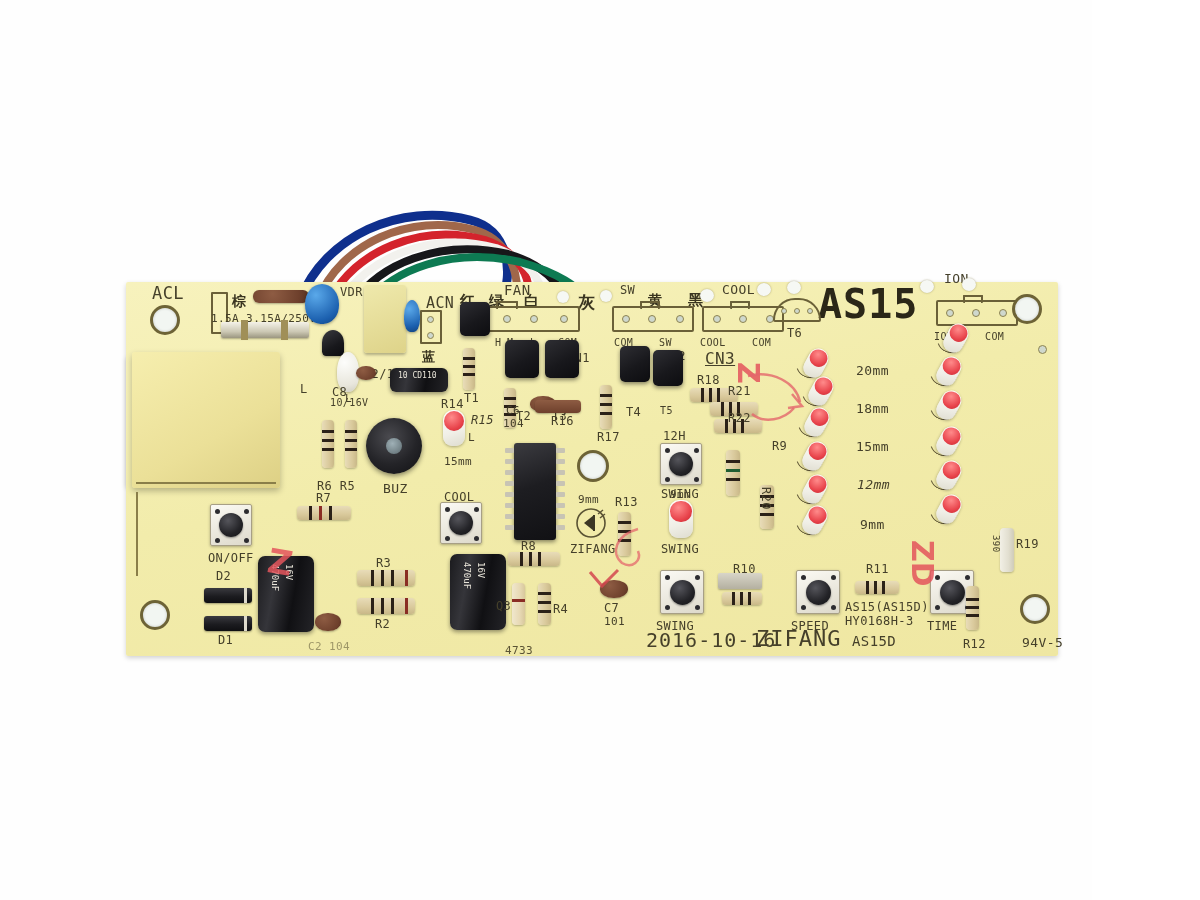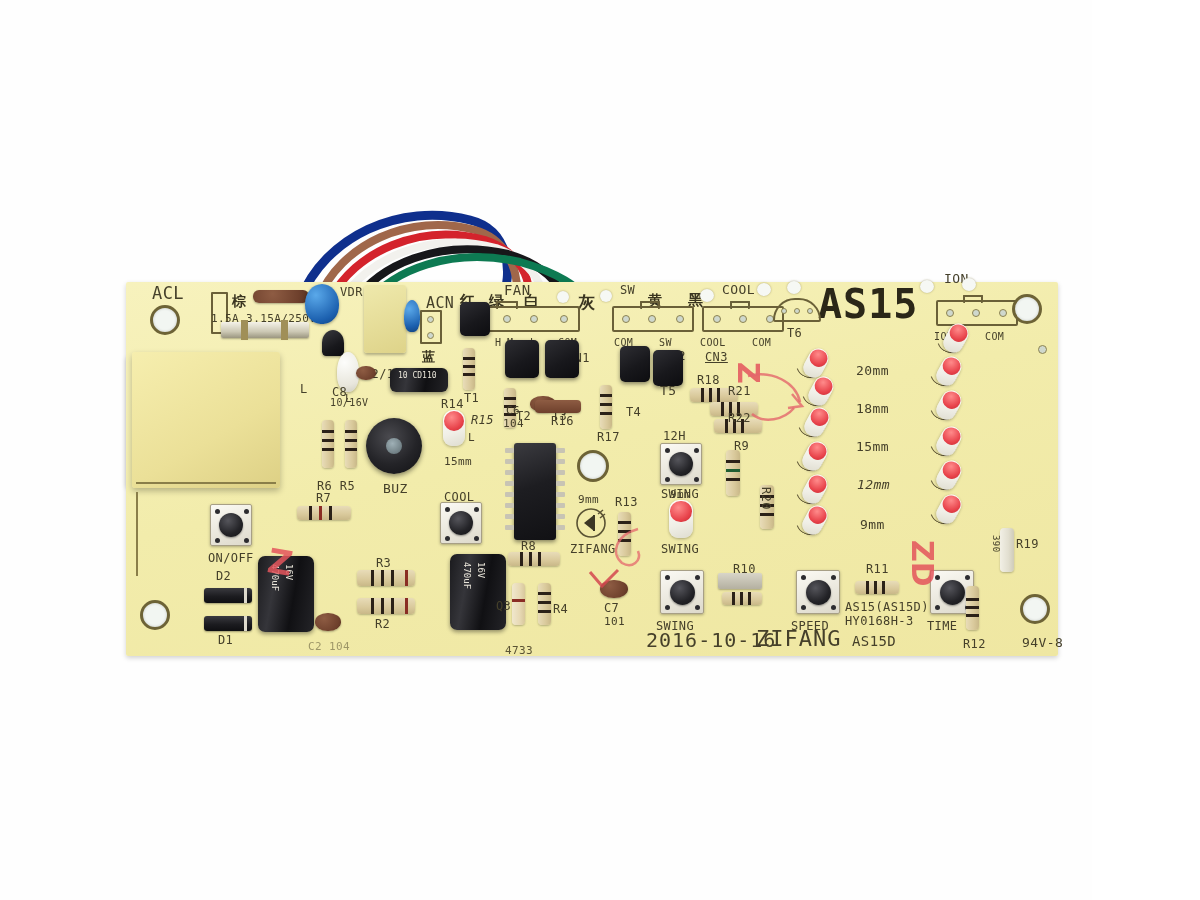--- a/index.html
+++ b/index.html
@@ -194,21 +194,21 @@
   <div class="sk" style="left:663px;top:350px;font-size:12px;">CN2</div>
 
   <div class="sk" style="left:722px;top:283px;font-size:13px;">COOL</div>
   <div class="conn" style="left:702px;top:306px;width:82px;height:26px;border-radius:2px;"></div>
   <div class="conn" style="left:730px;top:301px;width:20px;height:8px;border-bottom:none;"></div>
   <div class="vpad" style="left:713px;top:315px;width:8px;height:8px;"></div>
   <div class="vpad" style="left:739px;top:315px;width:8px;height:8px;"></div>
   <div class="vpad" style="left:766px;top:315px;width:8px;height:8px;"></div>
   <div class="sk" style="left:700px;top:338px;font-size:10px;">COOL</div>
   <div class="sk" style="left:752px;top:338px;font-size:10px;">COM</div>
-  <div class="sk" style="left:705px;top:351px;font-size:12px;text-decoration:underline;">CN3</div>
+  <div class="sk" style="left:705px;top:351px;font-size:16px;text-decoration:underline;">CN3</div>
 
   <div class="sk" style="left:944px;top:272px;font-size:13px;">ION</div>
   <div class="conn" style="left:936px;top:300px;width:82px;height:26px;border-radius:2px;"></div>
   <div class="conn" style="left:963px;top:295px;width:20px;height:8px;border-bottom:none;"></div>
   <div class="vpad" style="left:946px;top:309px;width:8px;height:8px;"></div>
   <div class="vpad" style="left:972px;top:309px;width:8px;height:8px;"></div>
   <div class="vpad" style="left:999px;top:309px;width:8px;height:8px;"></div>
   <div class="sk" style="left:934px;top:332px;font-size:10px;">ION</div>
   <div class="sk" style="left:985px;top:332px;font-size:10px;">COM</div>
 
@@ -251,21 +251,21 @@
   </div>
   <div class="sk" style="left:516px;top:410px;font-size:12px;">T2</div>
 
   <div class="relay" style="left:545px;top:340px;width:34px;height:38px;"></div>
   <div class="sk" style="left:552px;top:410px;font-size:12px;">T3</div>
 
   <div class="relay" style="left:620px;top:346px;width:30px;height:36px;"></div>
   <div class="sk" style="left:626px;top:406px;font-size:12px;">T4</div>
 
   <div class="relay" style="left:653px;top:350px;width:30px;height:36px;"></div>
-  <div class="sk" style="left:660px;top:384px;font-size:13px;">T5</div>
+  <div class="sk" style="left:660px;top:406px;font-size:10px;">T5</div>
 
   <div class="sk" style="left:332px;top:386px;font-size:12px;">C8</div>
   <div class="sk" style="left:330px;top:398px;font-size:10px;">10/16V</div>
   <div class="brncap" style="left:356px;top:366px;width:20px;height:14px;"></div>
   <div class="ecap" style="left:390px;top:368px;width:58px;height:24px;border-radius:6px;">
     <div class="txt" style="left:8px;top:3px;transform:none;font-size:8px;">10 CD110</div>
   </div>
 
   <div class="sk" style="left:317px;top:480px;font-size:12px;">R6 R5</div>
   <div class="res v" style="left:322px;top:420px;width:12px;height:48px;">
@@ -518,21 +518,21 @@
       <div class="b" style="left:19px"></div>
       <div class="b" style="left:27px"></div>
   </div>
   <div class="sk" style="left:728px;top:412px;font-size:12px;">R22</div>
 
   <div class="res v" style="left:726px;top:450px;width:14px;height:46px;">
     <div class="b" style="top:10px"></div>
       <div class="b" style="top:19px;background:#1f5d32"></div>
       <div class="b" style="top:28px"></div>
   </div>
-  <div class="sk" style="left:734px;top:440px;font-size:12px;">R9</div>
+  <div class="sk" style="left:772px;top:440px;font-size:12px;">R9</div>
 
   <div class="res v" style="left:760px;top:485px;width:14px;height:44px;">
     <div class="b" style="top:10px"></div>
       <div class="b" style="top:19px"></div>
       <div class="b" style="top:28px"></div>
   </div>
   <div class="sk" style="left:772px;top:487px;font-size:12px;transform:rotate(90deg);transform-origin:left top;">R20</div>
 
   <div class="ledwire" style="left:796px;top:350px;width:26px;height:26px;transform:rotate(25deg);"></div>
   <div class="led" style="left:806px;top:348px;transform:rotate(28deg);">
@@ -603,15 +603,15 @@
   </svg>
   <svg style="position:absolute;left:588px;top:568px;width:34px;height:24px;" viewBox="0 0 34 24">
     <path d="M2 4 L14 18 L30 2" stroke="#d4474f" stroke-width="3" fill="none" opacity=".85"></path>
   </svg>
 
   <div class="sk" style="left:646px;top:630px;font-size:20px;letter-spacing:1px;">2016-10-16</div>
   <div class="sk" style="left:756px;top:628px;font-size:22px;letter-spacing:1px;">ZIFANG</div>
   <div class="sk" style="left:852px;top:634px;font-size:14px;">AS15D</div>
   <div class="sk" style="left:845px;top:601px;font-size:12px;">AS15(AS15D)</div>
   <div class="sk" style="left:845px;top:615px;font-size:12px;">HY0168H-3</div>
-  <div class="sk" style="left:1022px;top:636px;font-size:13px;">94V-8</div>
+  <div class="sk" style="left:1022px;top:636px;font-size:13px;">94V-5</div>
 
 </div>
 
 </body></html>

